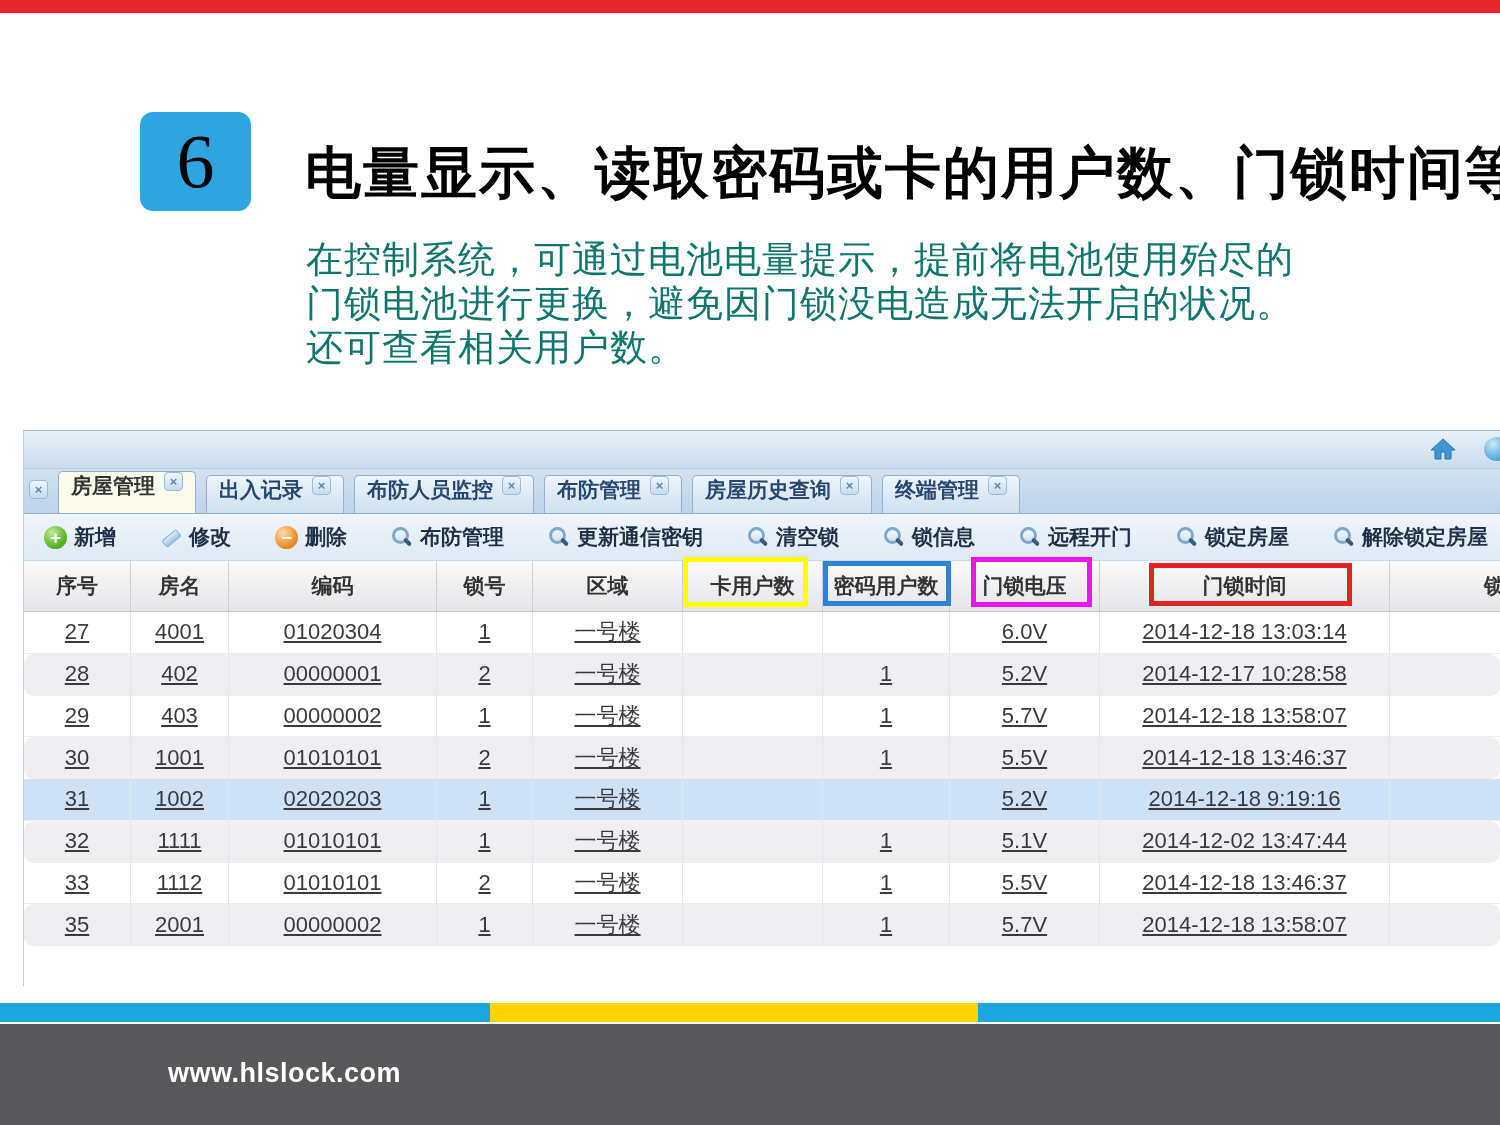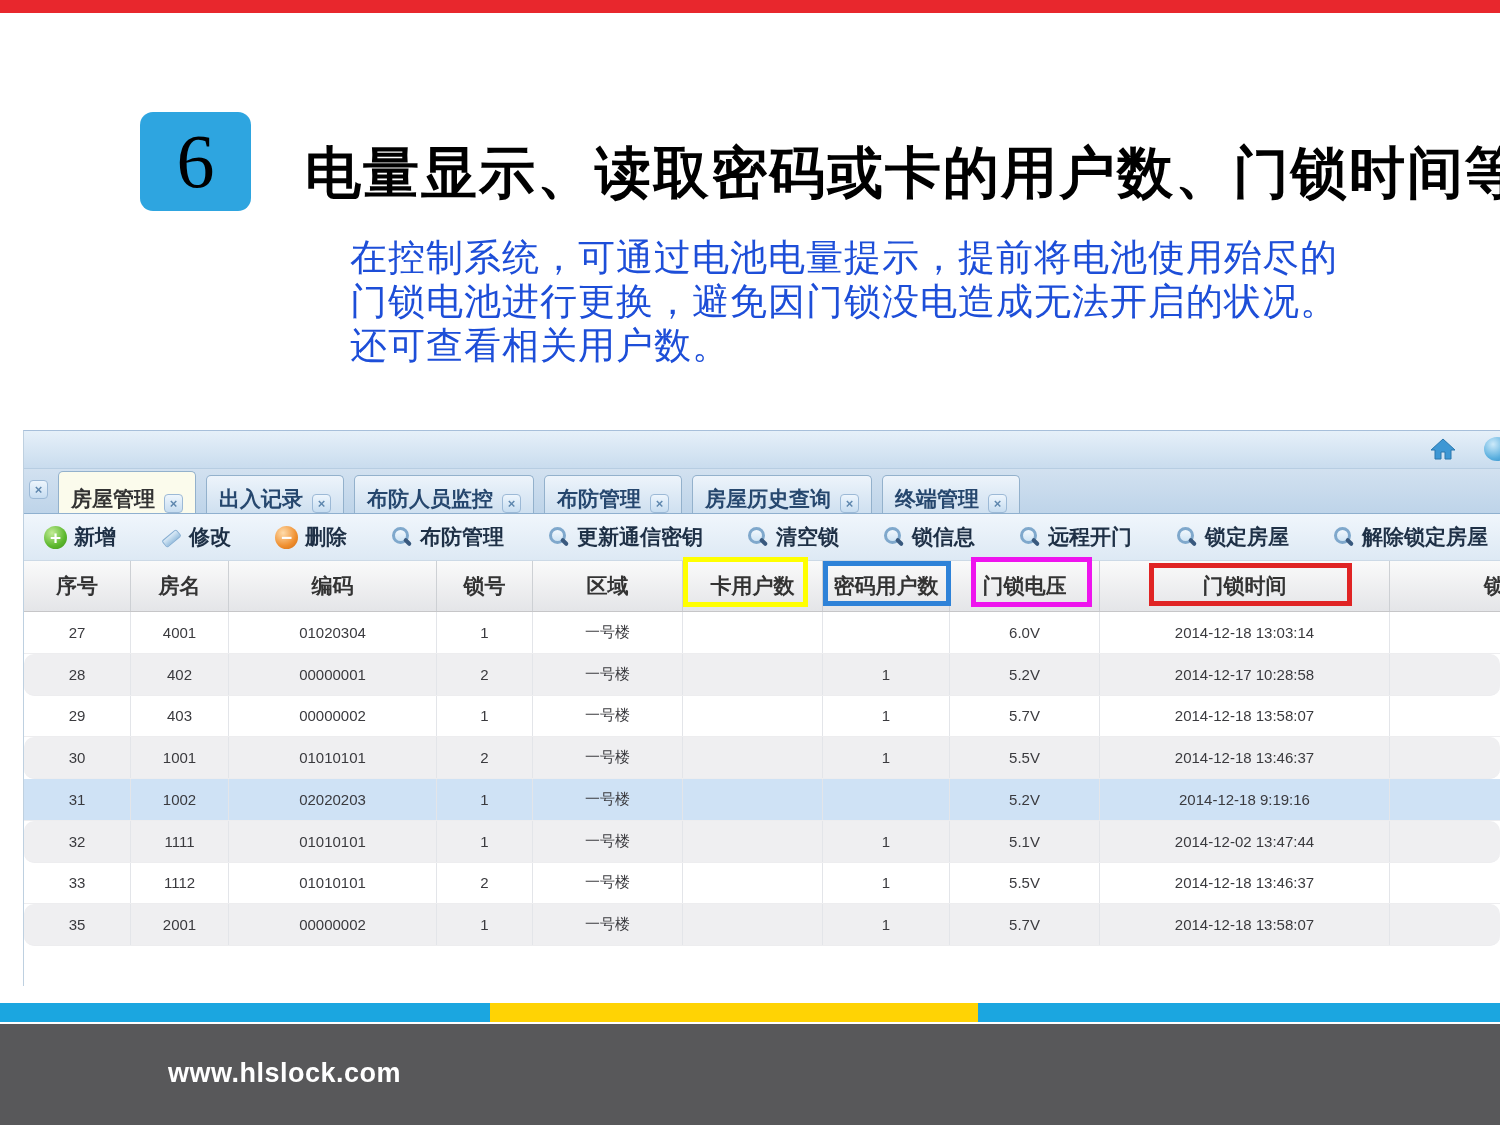--- a/index.html
+++ b/index.html
@@ -12,42 +12,42 @@
 
   
   .badge{position:absolute;left:140px;top:112px;width:111px;height:99px;background:#2ea5e0;
          border-radius:13px;display:flex;align-items:center;justify-content:center;
          font-family:"Liberation Serif",serif;font-size:76px;color:#000;}
 
   .title{position:absolute;left:305px;top:136px;margin:0;white-space:nowrap;
          font-family:"Liberation Serif",serif;font-weight:bold;font-size:56px;
          letter-spacing:2px;color:#000;}
 
-  .body-text{position:absolute;left:306px;top:238px;font-family:Liberation Mono, monospace;
-             font-size:37px;line-height:44px;color:#1d4ed8;letter-spacing:1px;margin-left:44px;}
+  .body-text{position:absolute;left:306px;top:238px;font-family:Liberation Sans, sans-serif;
+             font-size:37px;line-height:44px;color:#0f766e;letter-spacing:1px;}
 
   
   .app{position:absolute;left:23px;top:430px;width:1477px;height:556px;background:#fff;
        border-left:1px solid #bed0e0;border-top:1px solid #a7bfda;box-sizing:border-box;}
 
   .app-topbar{height:37px;background:linear-gradient(#e6f0f9,#c9dcee);
               border-bottom:1px solid #b7cde2;position:relative;}
   .home-ic{position:absolute;left:1406px;top:6px;width:26px;height:24px;}
   .circle-ic{position:absolute;left:1460px;top:6px;width:26px;height:24px;border-radius:50%;
              background:radial-gradient(circle at 35% 30%,#cdeafa,#58aede 60%,#2f86c2);}
 
   .tabstrip{height:45px;background:linear-gradient(#d2e1f0,#bed4e9);position:relative;
             display:flex;align-items:flex-end;padding-left:34px;box-sizing:border-box;
             border-bottom:1px solid #8fb0cf;}
   .xbadge{width:19px;height:19px;border-radius:4px;flex:0 0 auto;
           background:linear-gradient(#eef6fd,#c6dcf0);border:1px solid #9cb9d6;
           color:#5e87ae;font-size:13px;font-weight:bold;line-height:17px;text-align:center;
           box-sizing:border-box;}
   .lead-x{position:absolute;left:5px;top:11px;}
-  .tab{height:38px;display:flex;align-items:flex-end;gap:9px;padding:0 12px;margin-right:10px;
+  .tab{height:38px;display:flex;align-items:flex-start;gap:9px;padding:0 12px;margin-right:10px;
        border:1px solid #93b1cc;border-bottom:none;border-radius:5px 5px 0 0;
        background:linear-gradient(#edf4fb,#cfe0f0);font-size:21px;font-weight:bold;
        color:#26476e;box-sizing:border-box;}
   .tab.active{background:#fbfbec;color:#333;height:42px;}
 
   .toolbar{height:46px;background:linear-gradient(#f0f6fc,#dde9f4);
            border-bottom:1px solid #ccd9e6;display:flex;align-items:center;
            padding-left:20px;gap:44px;}
   .titem{display:flex;align-items:center;gap:7px;font-size:21px;font-weight:bold;color:#1e3046;white-space:nowrap;}
   .cir{width:23px;height:23px;border-radius:50%;color:#fff;font-size:19px;font-weight:bold;
@@ -66,22 +66,22 @@
 
   
   .thead{height:50px;display:flex;background:linear-gradient(#fafafa,#e4e5e8);
          border-bottom:1px solid #c6c6c8;font-size:21px;font-weight:bold;color:#333;justify-content:space-between;}
   .th,.td{display:flex;align-items:center;justify-content:center;height:100%;
           border-right:1px solid #cdd0d4;box-sizing:border-box;flex:0 0 auto;}
   .td{border-right:1px solid #e3e5e9;}
   .c0{width:107px}.c1{width:98px}.c2{width:208px}.c3{width:96px}.c4{width:150px}
   .c5{width:140px}.c6{width:127px}.c7{width:150px}.c8{width:290px}
   .c9{flex:1 1 auto;border-right:none;}
-  .trow{height:41.75px;display:flex;font-size:15px;color:#3a3a3e;background:#fff;
-        border-bottom:1px solid #ededef;box-sizing:border-box;}
+  .trow{height:41.75px;display:flex;font-size:22px;color:#3a3a3e;background:#fff;
+        border-bottom:1px solid #ededef;box-sizing:border-box;text-decoration:underline;}
   .trow.alt{background:#efeff1;border-radius:10px;}
   .trow.selected{background:#cfe2f5;}
   .partial-h{position:absolute;left:1460px;top:0;height:50px;display:flex;align-items:center;
         font-size:21px;font-weight:bold;color:#333;}
 
   
   .hl{position:absolute;box-sizing:border-box;border:5px solid;background:transparent;}
   .hl-card{left:659px;top:126px;width:125px;height:50px;border-color:#ffff00;}
   .hl-pwd{left:799px;top:130px;width:128px;height:45px;border-color:#2e82d8;}
   .hl-volt{left:947px;top:126px;width:121px;height:50px;border-color:#ee14ee;}

